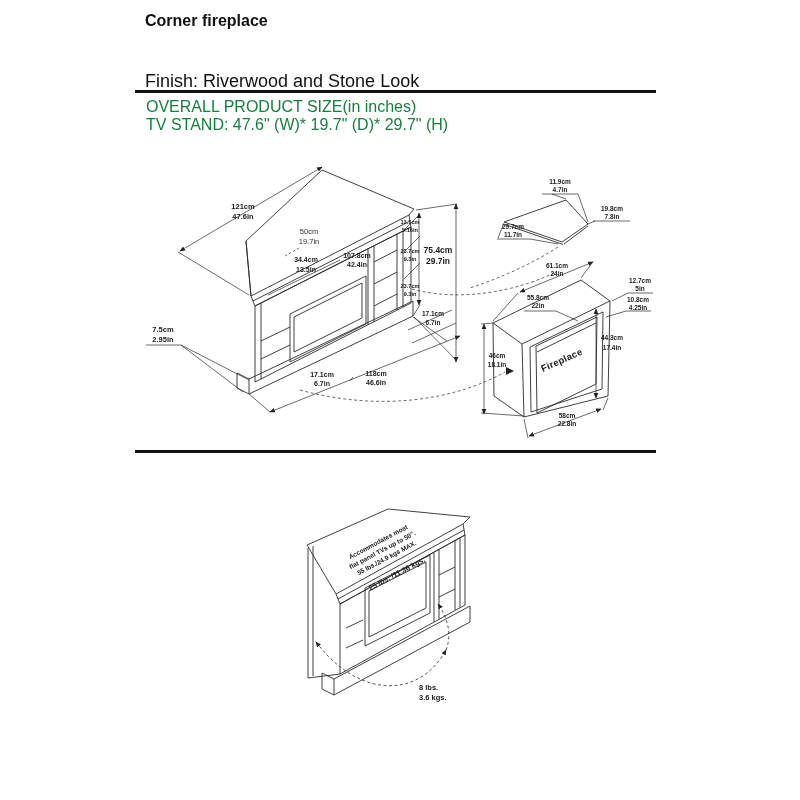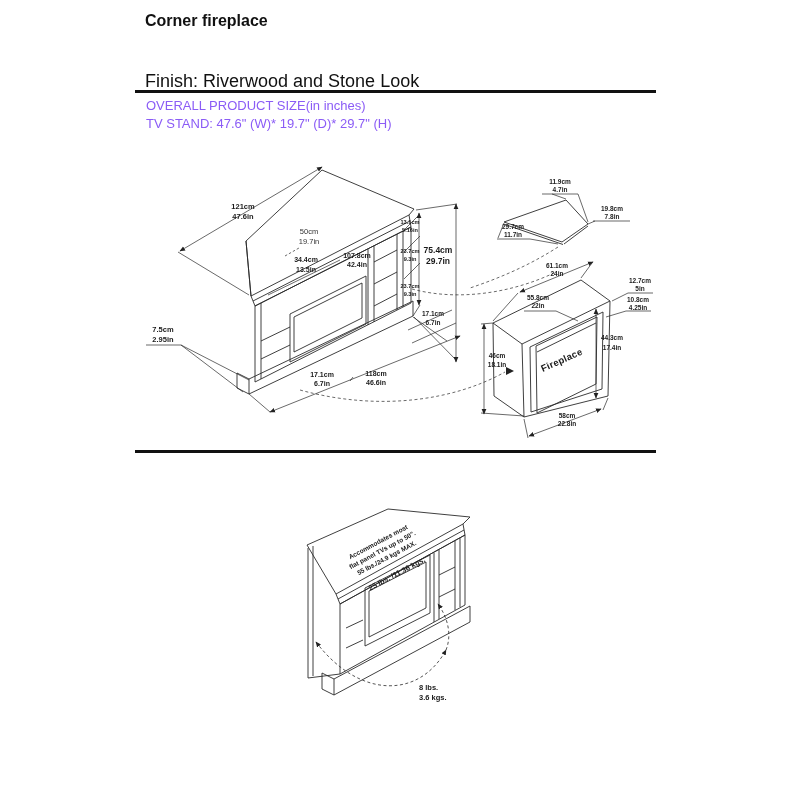--- a/index.html
+++ b/index.html
@@ -5,21 +5,21 @@
   html,body{margin:0;padding:0;width:800px;height:800px;background:#fff;
     font-family:"Liberation Sans",sans-serif;color:#111;}
   .page{position:relative;width:656px;height:800px;overflow:hidden;}
   .hdr{position:absolute;left:145px;}
   .title{top:12px;font-size:16px;font-weight:bold;}
   .model{top:34px;font-size:15px;}
   .finish{top:55px;font-size:18px;margin-top:16px;}
   .rule{position:absolute;left:135px;width:528px;background:#111;}
   .rule1{top:90px;height:3px;}
   .rule2{top:450px;height:3px;}
-  .sec{position:absolute;left:146px;font-size:13px;color:#8b5cf6;}
+  .sec{position:absolute;left:146px;font-size:16px;color:#15803d;}
   .sec1{top:98px;}
   .sec2{top:116px;}
   .sec3{top:459px;}
   svg{position:absolute;top:0;left:0;}
   svg text{fill:#1a1a1a;font-family:"Liberation Sans",sans-serif;font-weight:bold;}
   .d7{font-size:7px;}
   .d75{font-size:7.5px;}
   .d55{font-size:5.6px;}
   .d65{font-size:6.5px;}
   .d85{font-size:8.5px;}

